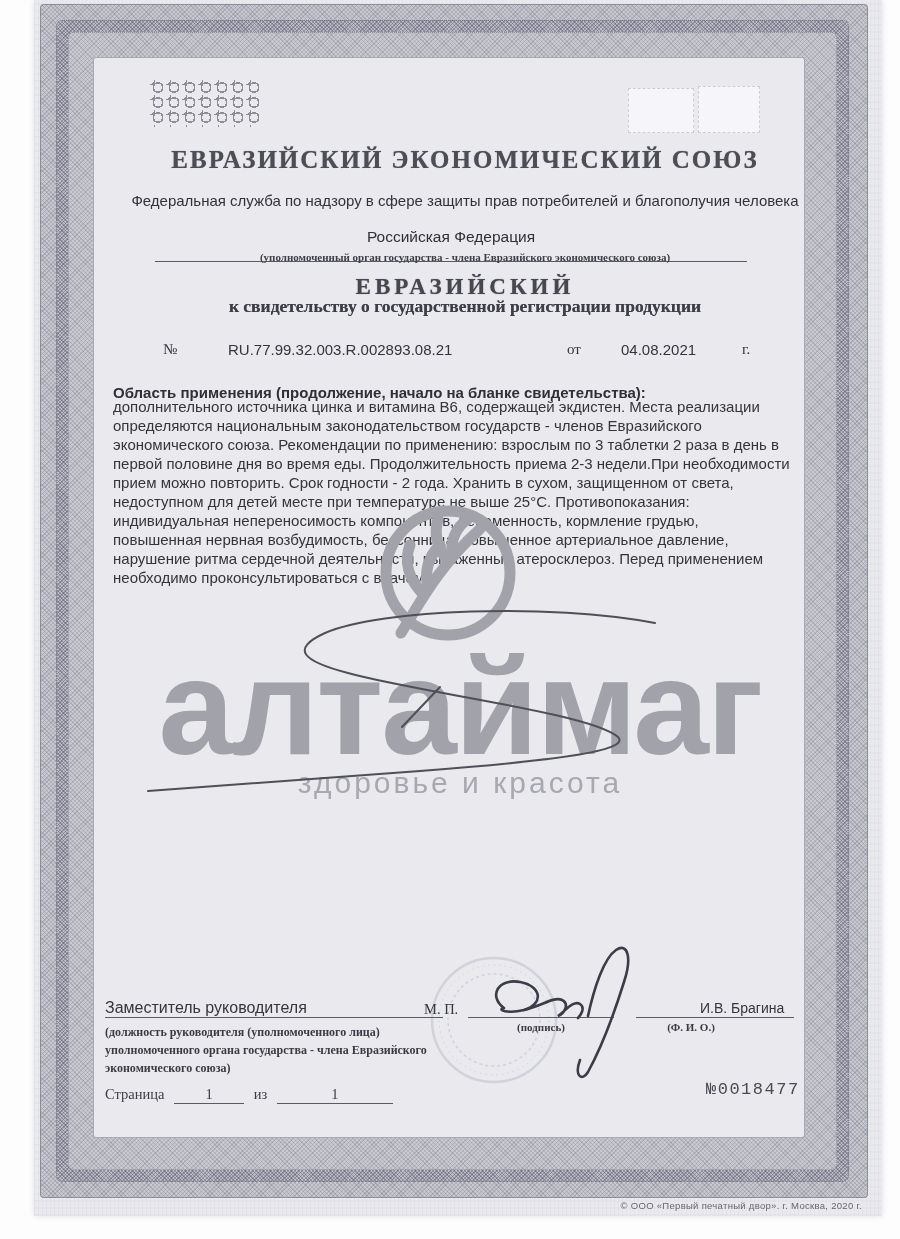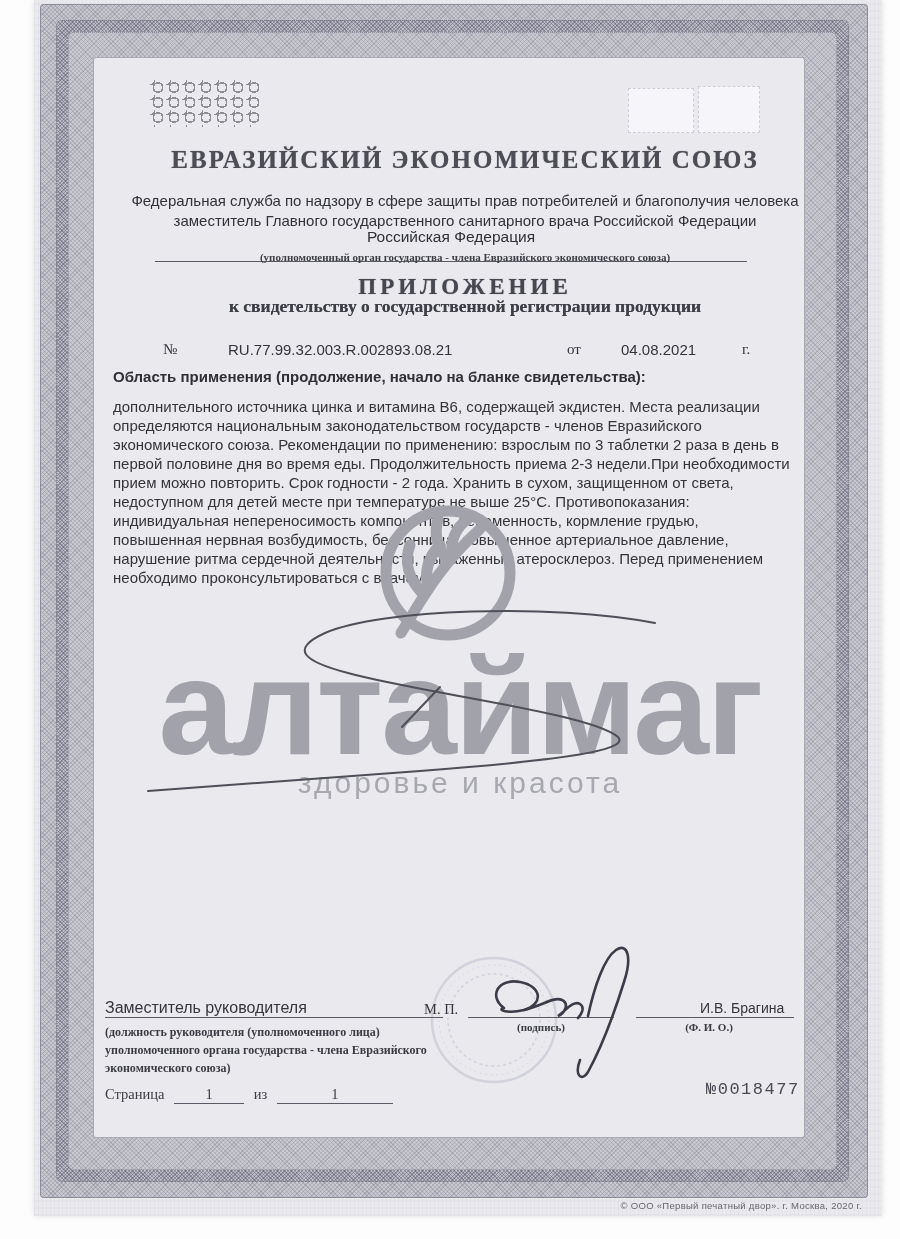--- a/index.html
+++ b/index.html
@@ -66,21 +66,21 @@
     font-size:17.5px; color:#3e3e46; text-shadow:0 0 .5px #5d5d68; }
 
   .num-row span { position:absolute; top:341px; font-size:15px; color:#34343c; }
   .nr-no   { left:163px; font-family:"Liberation Serif", serif; }
   .nr-val  { left:228px; }
   .nr-ot   { left:567px; font-family:"Liberation Serif", serif; }
   .nr-date { left:621px; }
   .nr-g    { left:742px; font-family:"Liberation Serif", serif; }
 
   
-  .section-title { position:absolute; left:113px; top:368px; width:680px;
+  .section-title { position:absolute; left:113px; top:384px; width:680px;
     font-size:15px; font-weight:bold; color:#2f2f36; }
   .body-text { position:absolute; left:113px; top:397px; width:678px;
     font-size:15px; line-height:19px; color:#343439; }
 
   
   .wm { position:absolute; color:#a5a5ad; z-index:2; }
   .wm-logo { left:368px; top:495px; width:165px; height:160px; }
   .wm-brand { left:70px; top:648px; width:780px; text-align:center;
     font-size:136px; line-height:118px; font-weight:bold; color:#a2a2ab;
     letter-spacing:-2px; }
@@ -97,21 +97,21 @@
   .u-line { position:absolute; border-bottom:1.5px solid #5a5a64; z-index:4; }
   .ul-pos  { left:105px; top:1017px; width:338px; }
   .ul-sign { left:468px; top:1017px; width:146px; }
   .ul-name { left:636px; top:1017px; width:158px; }
   .sig-mp { position:absolute; left:424px; top:1001px; font-family:"Liberation Serif", serif;
     font-size:14.5px; color:#35353d; z-index:4; }
   .sig-name { position:absolute; left:700px; top:1000px; font-size:14px; color:#35353d; z-index:4; }
   .cap { position:absolute; font-family:"Liberation Serif", serif; font-weight:bold;
     font-size:11px; color:#3a3a42; z-index:4; text-align:center; }
   .cap-sign { left:468px; top:1021px; width:146px; }
-  .cap-name { left:630px; top:1021px; width:158px; }
+  .cap-name { left:612px; top:1021px; width:158px; }
   .sig-caption { position:absolute; left:105px; top:1023px; width:330px;
     font-family:"Liberation Serif", serif; font-weight:bold; font-size:12px;
     line-height:18px; color:#3a3a42; z-index:4; }
 
   
   .page-row { position:absolute; left:105px; top:1086px; font-family:"Liberation Serif", serif;
     font-size:14.5px; color:#3b3b44; z-index:4; }
   .page-row .blank { display:inline-block; text-align:center;
     border-bottom:1.5px solid #5a5a64; margin:0 6px; }
   .blank.b-cur { width:70px; }
@@ -136,25 +136,24 @@
       </div>
     </div>
   </div>
 
   <div class="guilloche"></div>
   <div class="blank-box b1"></div>
   <div class="blank-box b2"></div>
 
   <div class="center-band union-title">ЕВРАЗИЙСКИЙ ЭКОНОМИЧЕСКИЙ СОЮЗ</div>
   <div class="center-band hline1">Федеральная служба по надзору в сфере защиты прав потребителей и благополучия человека</div>
-  <div class="center-band hline2">заместитель Главного государственного санитарного врача Российской Федерации</div>
   <div class="country-row">Российская Федерация</div>
   <div class="center-band org-caption">(уполномоченный орган государства - члена Евразийского экономического союза)</div>
 
-  <div class="center-band doc-heading">ПРИЛОЖЕНИЕ</div>
+  <div class="center-band doc-heading">ЕВРАЗИЙСКИЙ</div>
   <div class="center-band doc-subheading">к свидетельству о государственной регистрации продукции</div>
 
   <div class="num-row">
     <span class="nr-no">№</span>
     <span class="nr-val">RU.77.99.32.003.R.002893.08.21</span>
     <span class="nr-ot">от</span>
     <span class="nr-date">04.08.2021</span>
     <span class="nr-g">г.</span>
   </div>
 

